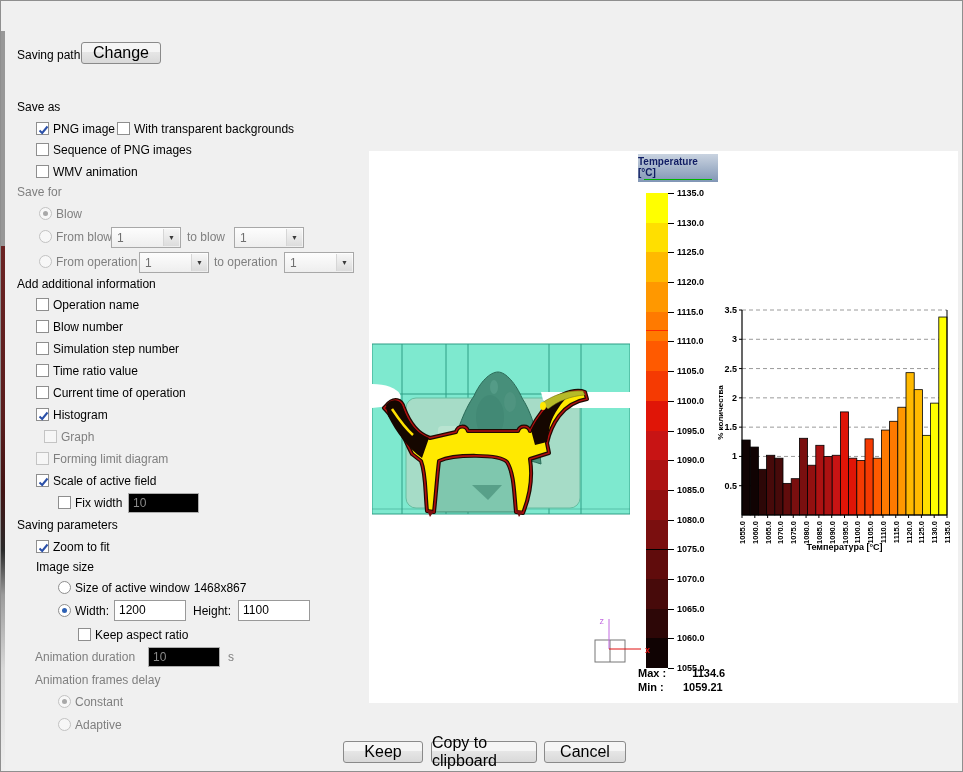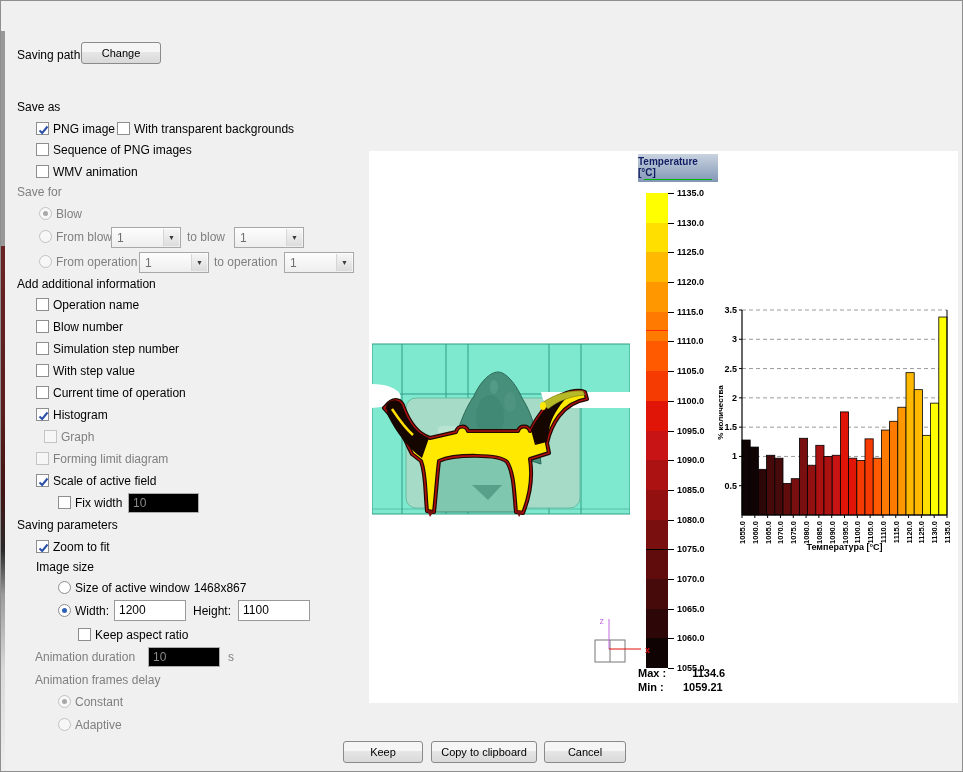--- a/index.html
+++ b/index.html
@@ -24,21 +24,21 @@
   .rad.on::after{content:"";position:absolute;left:3px;top:3px;width:5px;height:5px;border-radius:50%;background:#2f62b5;}
   .rad.rdis{border-color:#c2c2c2;background:#f7f7f7;}
   .rad.rdis.on::after{background:#a8a8a8;}
   .txtbox{position:absolute;background:#fff;border:1px solid #999;padding:2px 4px;font-family:inherit;font-size:12px;line-height:14px;}
   .txtbox.tdis{background:#000000;border-color:#adadad;color:#8a8a8a;}
   .combo{position:absolute;width:70px;height:21px;border:1px solid #a8a8a8;background:linear-gradient(#fdfdfd,#eee);}
   .combo .cval{position:absolute;left:5px;top:3px;color:#6f6f6f;}
   .combo .carr{position:absolute;right:1px;top:1px;bottom:1px;width:16px;display:flex;align-items:center;justify-content:center;
                font-size:7px;color:#3a3a3a;background:linear-gradient(#f6f6f6,#dcdcdc);border-left:1px solid #d6d6d6;}
   .btn{position:absolute;height:22px;border:1px solid #8a8a8a;border-radius:3px;display:flex;align-items:center;justify-content:center;
-       background:linear-gradient(#f5f5f5 45%,#e6e6e6 46%,#d9d9d9);font-size:11px;cursor:default;}
+       background:linear-gradient(#f5f5f5 45%,#e6e6e6 46%,#d9d9d9);font-size:16px;cursor:default;}
   .preview{position:absolute;left:368px;top:150px;width:589px;height:552px;background:#fff;}
   .scalehdr{position:absolute;left:269px;top:3px;width:80px;height:28px;background:linear-gradient(#c9d3e0,#8196b5);
             display:flex;flex-direction:column;align-items:center;justify-content:center;}
   .scalehdr .t{font-size:10px;font-weight:bold;color:#101d63;}
   .scalehdr .u{width:68px;height:1px;background:#00b400;margin-top:1px;}
   .scalearea{position:absolute;left:277px;top:42px;width:110px;height:480px;}
   .bands{position:absolute;left:0;top:0;width:22px;height:475px;}
   .bands div{width:22px;}
   .stick{position:absolute;left:22px;width:6px;height:1px;background:#000;}
   .sticklbl{position:absolute;left:31px;font-size:9px;font-weight:bold;color:#000;transform:translateY(-50%);white-space:nowrap;}
@@ -122,21 +122,21 @@
       <div class="ctl" style="position: relative; left: 0px; top: 0px; margin-bottom: 7px;">
         <span class="cbx"></span>
         <span>Blow number</span>
       </div>
       <div class="ctl" style="position: relative; left: 0px; top: 0px; margin-bottom: 7px;">
         <span class="cbx"></span>
         <span>Simulation step number</span>
       </div>
       <div class="ctl" style="position: relative; left: 0px; top: 0px; margin-bottom: 7px;">
         <span class="cbx"></span>
-        <span>With step value</span>
+        <span>Time ratio value</span>
       </div>
       <div class="ctl" style="position: relative; left: 0px; top: 0px; margin-bottom: 7px;">
         <span class="cbx"></span>
         <span>Current time of operation</span>
       </div>
       <div class="ctl" style="position: relative; left: 0px; top: 0px; margin-bottom: 7px;">
         <span class="cbx on">
           <svg viewBox="0 0 13 13">
             <polyline points="2.5,7.5 5.2,10 10.5,3.5"></polyline>
           </svg>

